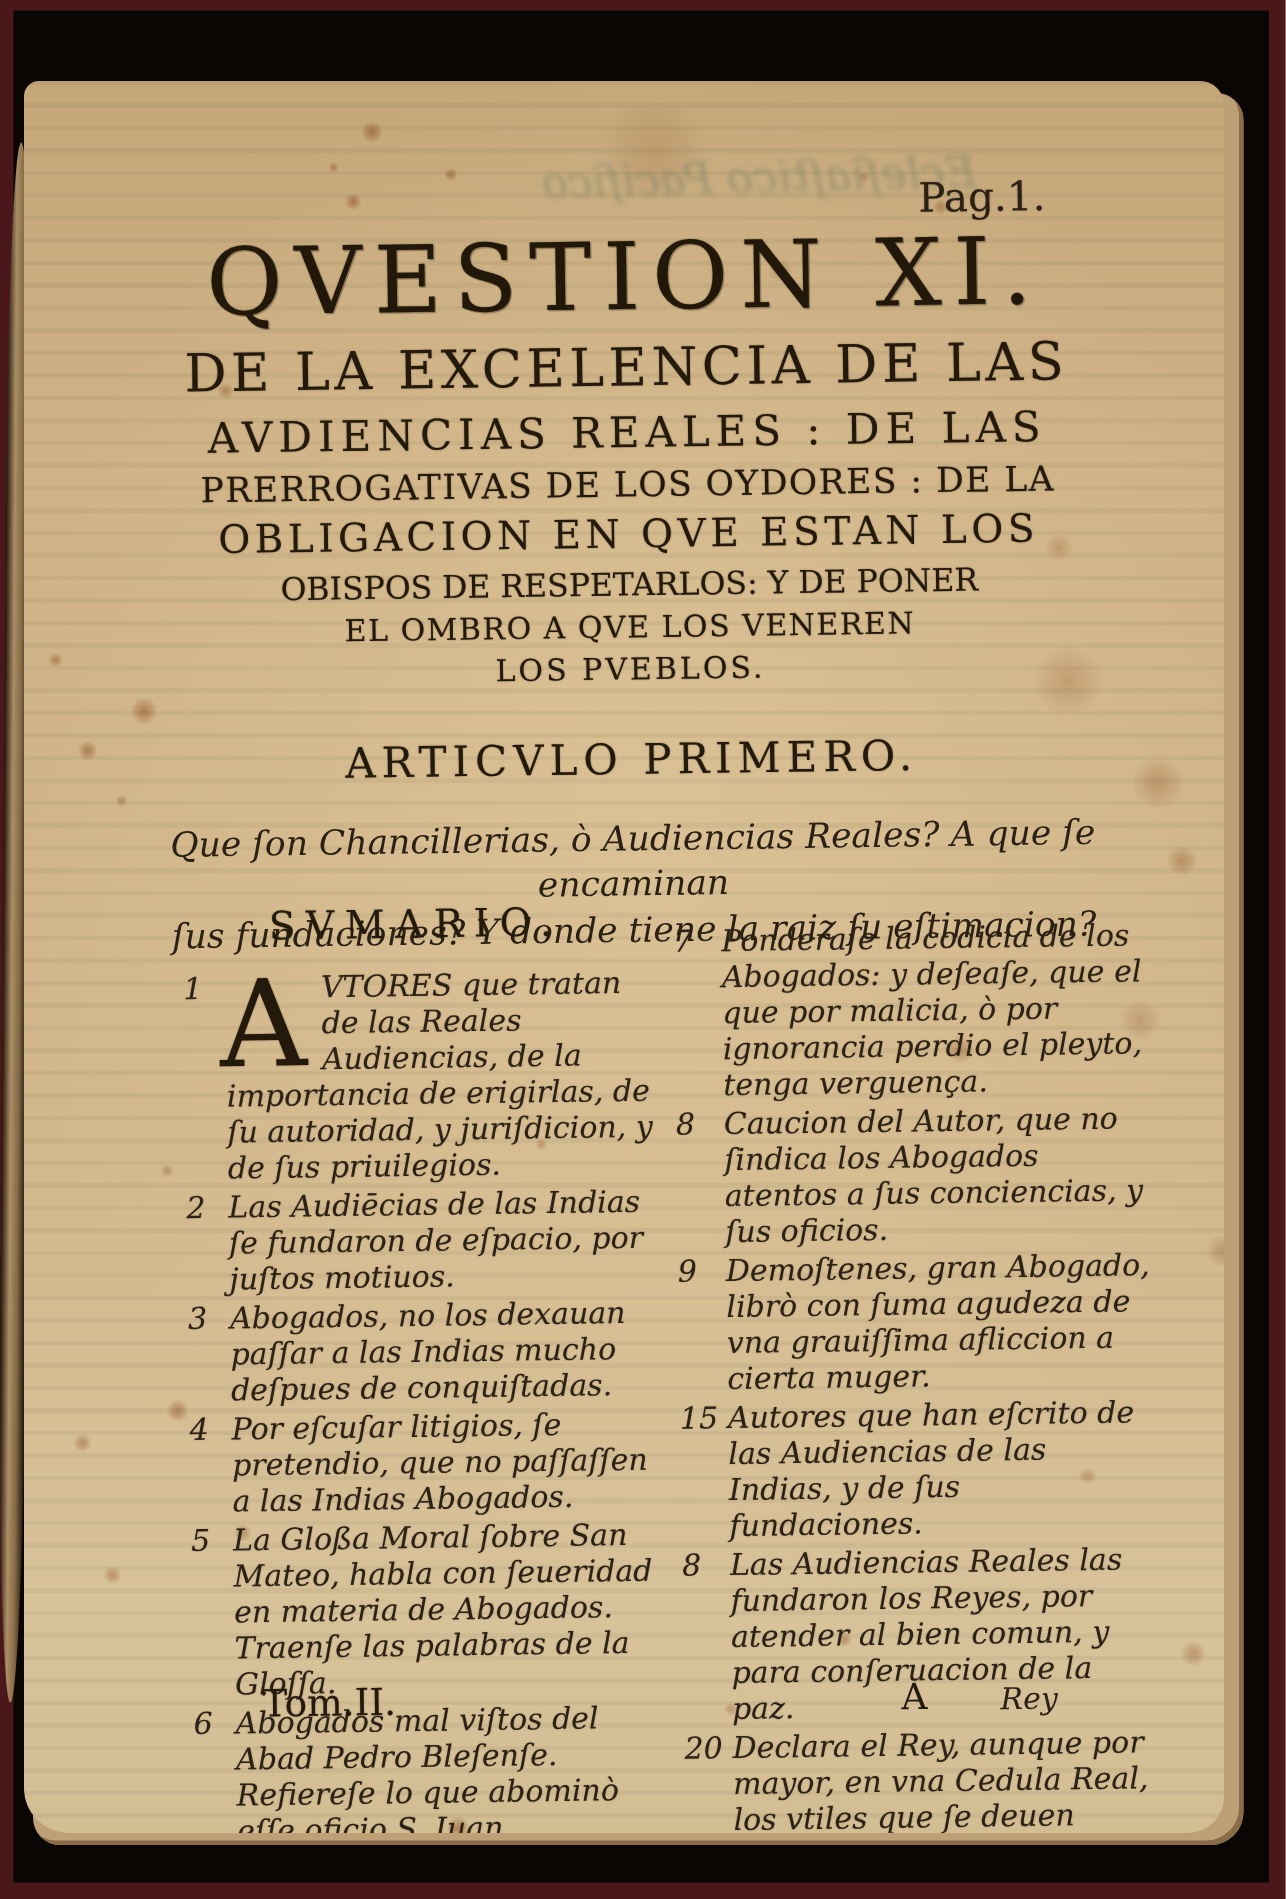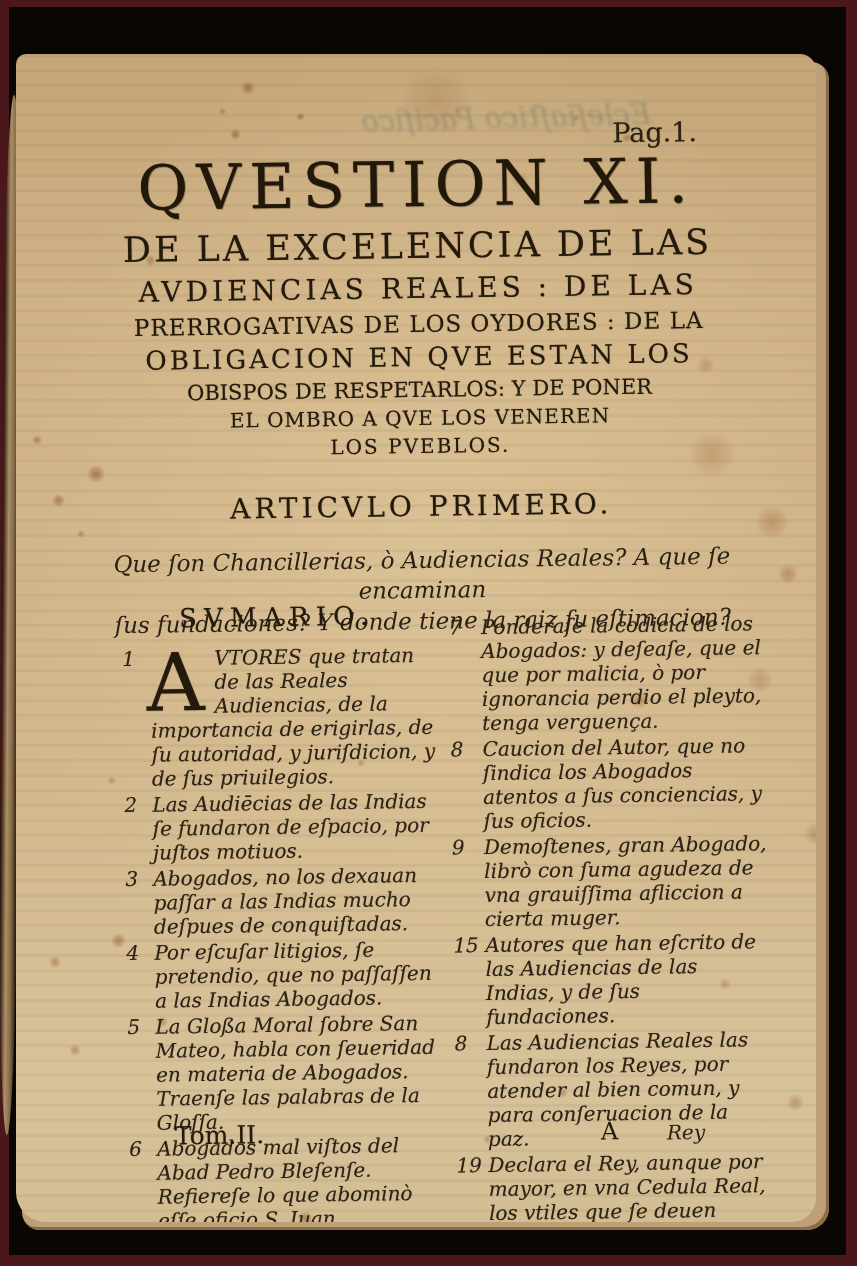--- a/index.html
+++ b/index.html
@@ -203,21 +203,21 @@
         </div>
         <div class="item">
           <span class="num">15</span>
           <span>Autores que han eſcrito de las Audiencias de las Indias, y de ſus fundaciones.</span>
         </div>
         <div class="item">
           <span class="num">8</span>
           <span>Las Audiencias Reales las fundaron los Reyes, por atender al bien comun, y para conſeruacion de la paz.</span>
         </div>
         <div class="item">
-          <span class="num">19</span>
+          <span class="num">20</span>
           <span>Declara el Rey, aunque por mayor, en vna Cedula Real, los vtiles que ſe deuen eſperar de las Audiencias, y Oydores.</span>
         </div>
 
       </div>
     </div>
 
     <div class="footer-volume">Tom.II.</div>
     <div class="footer-signature">A</div>
     <div class="footer-catchword">Rey</div>
   </div>

